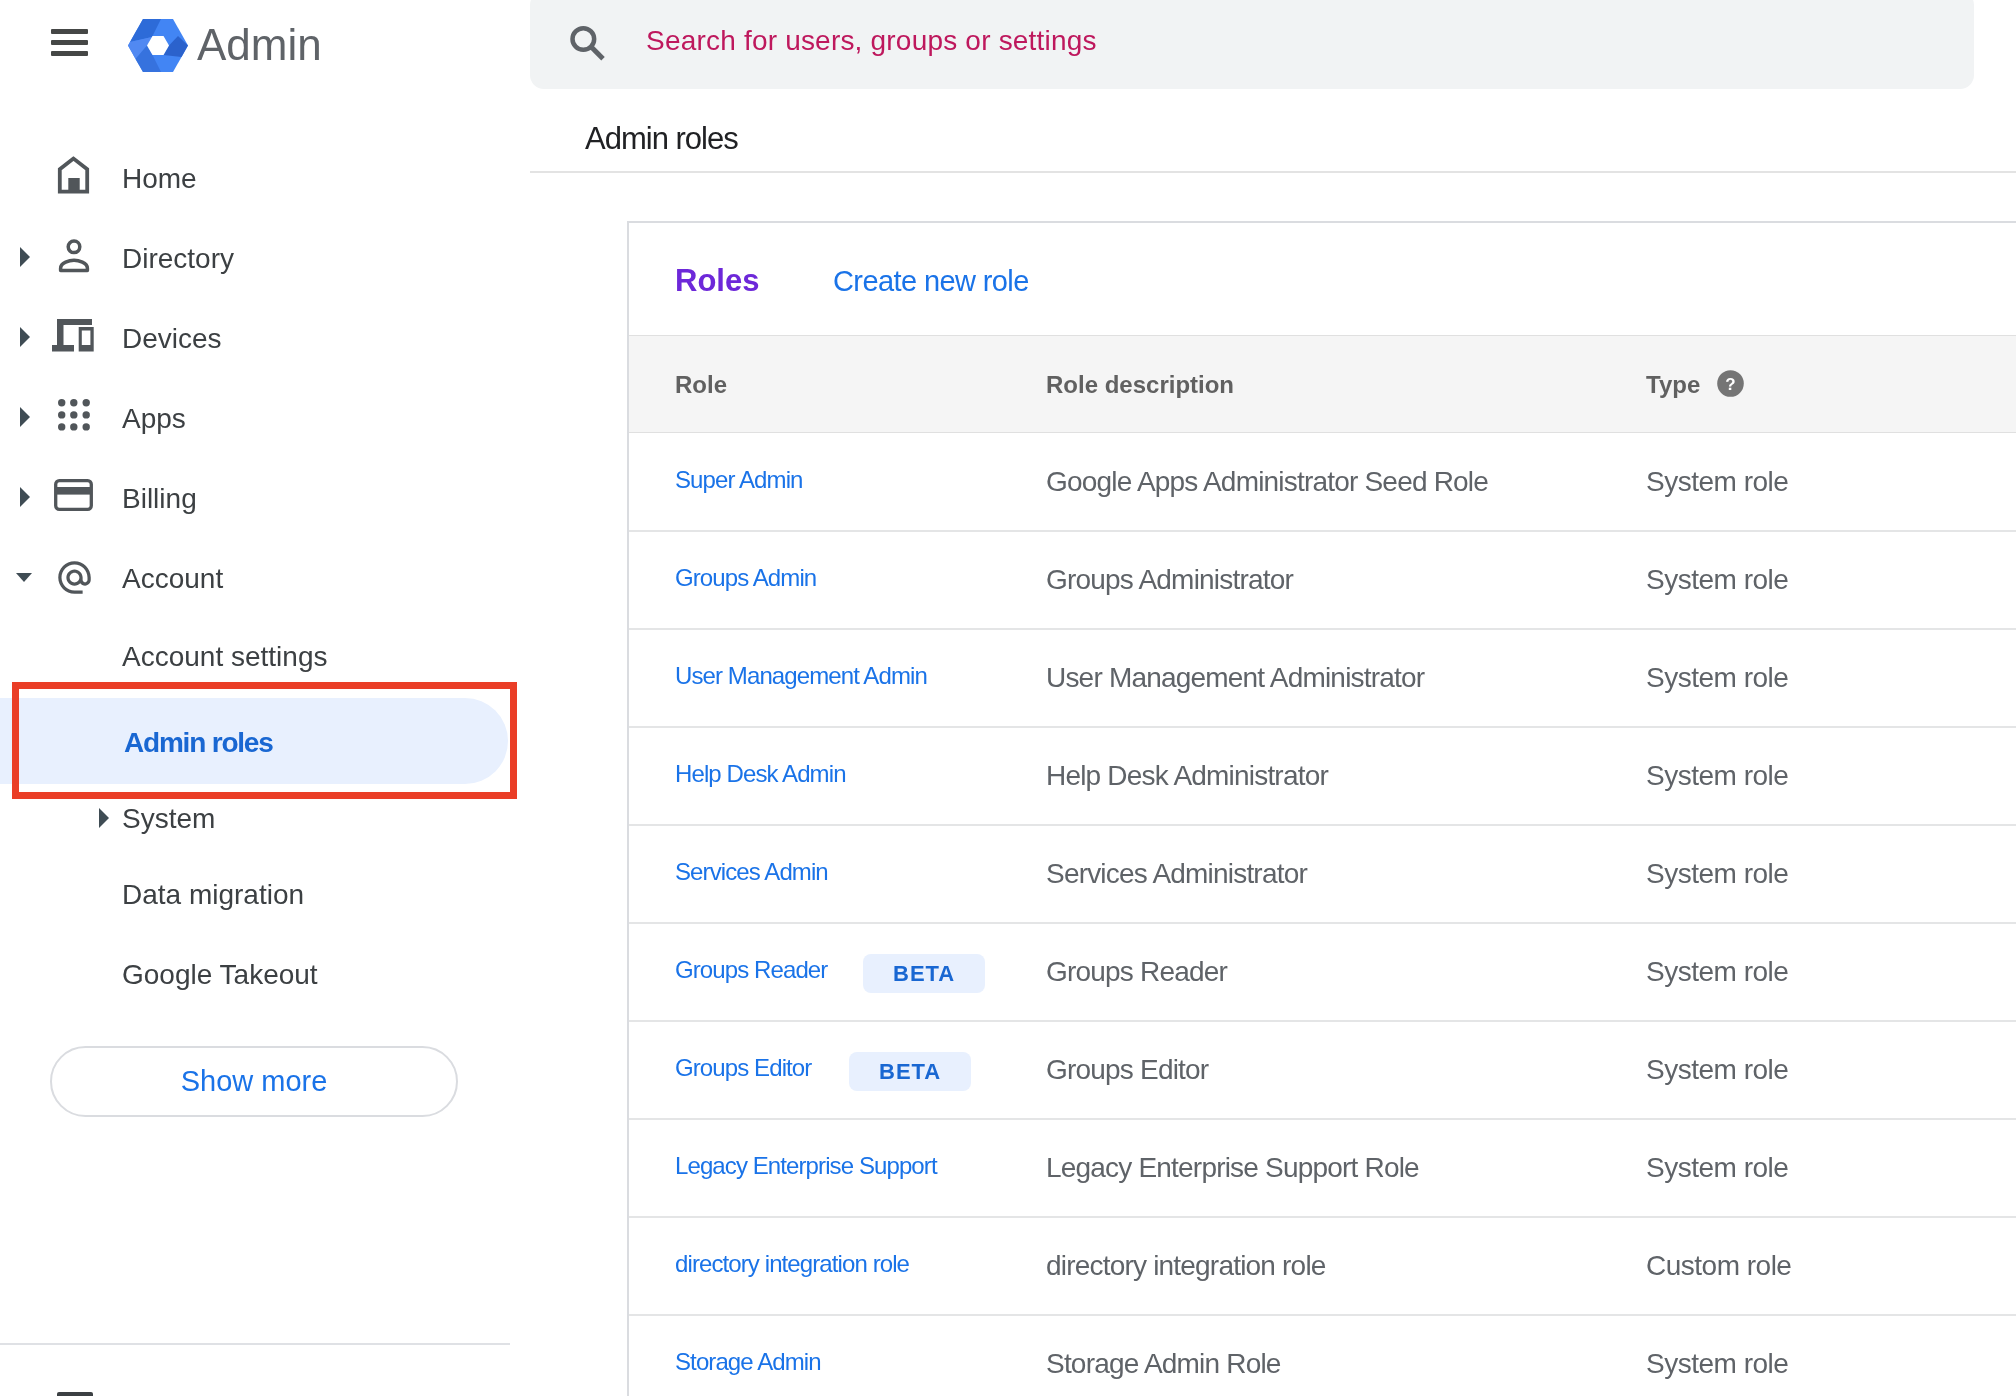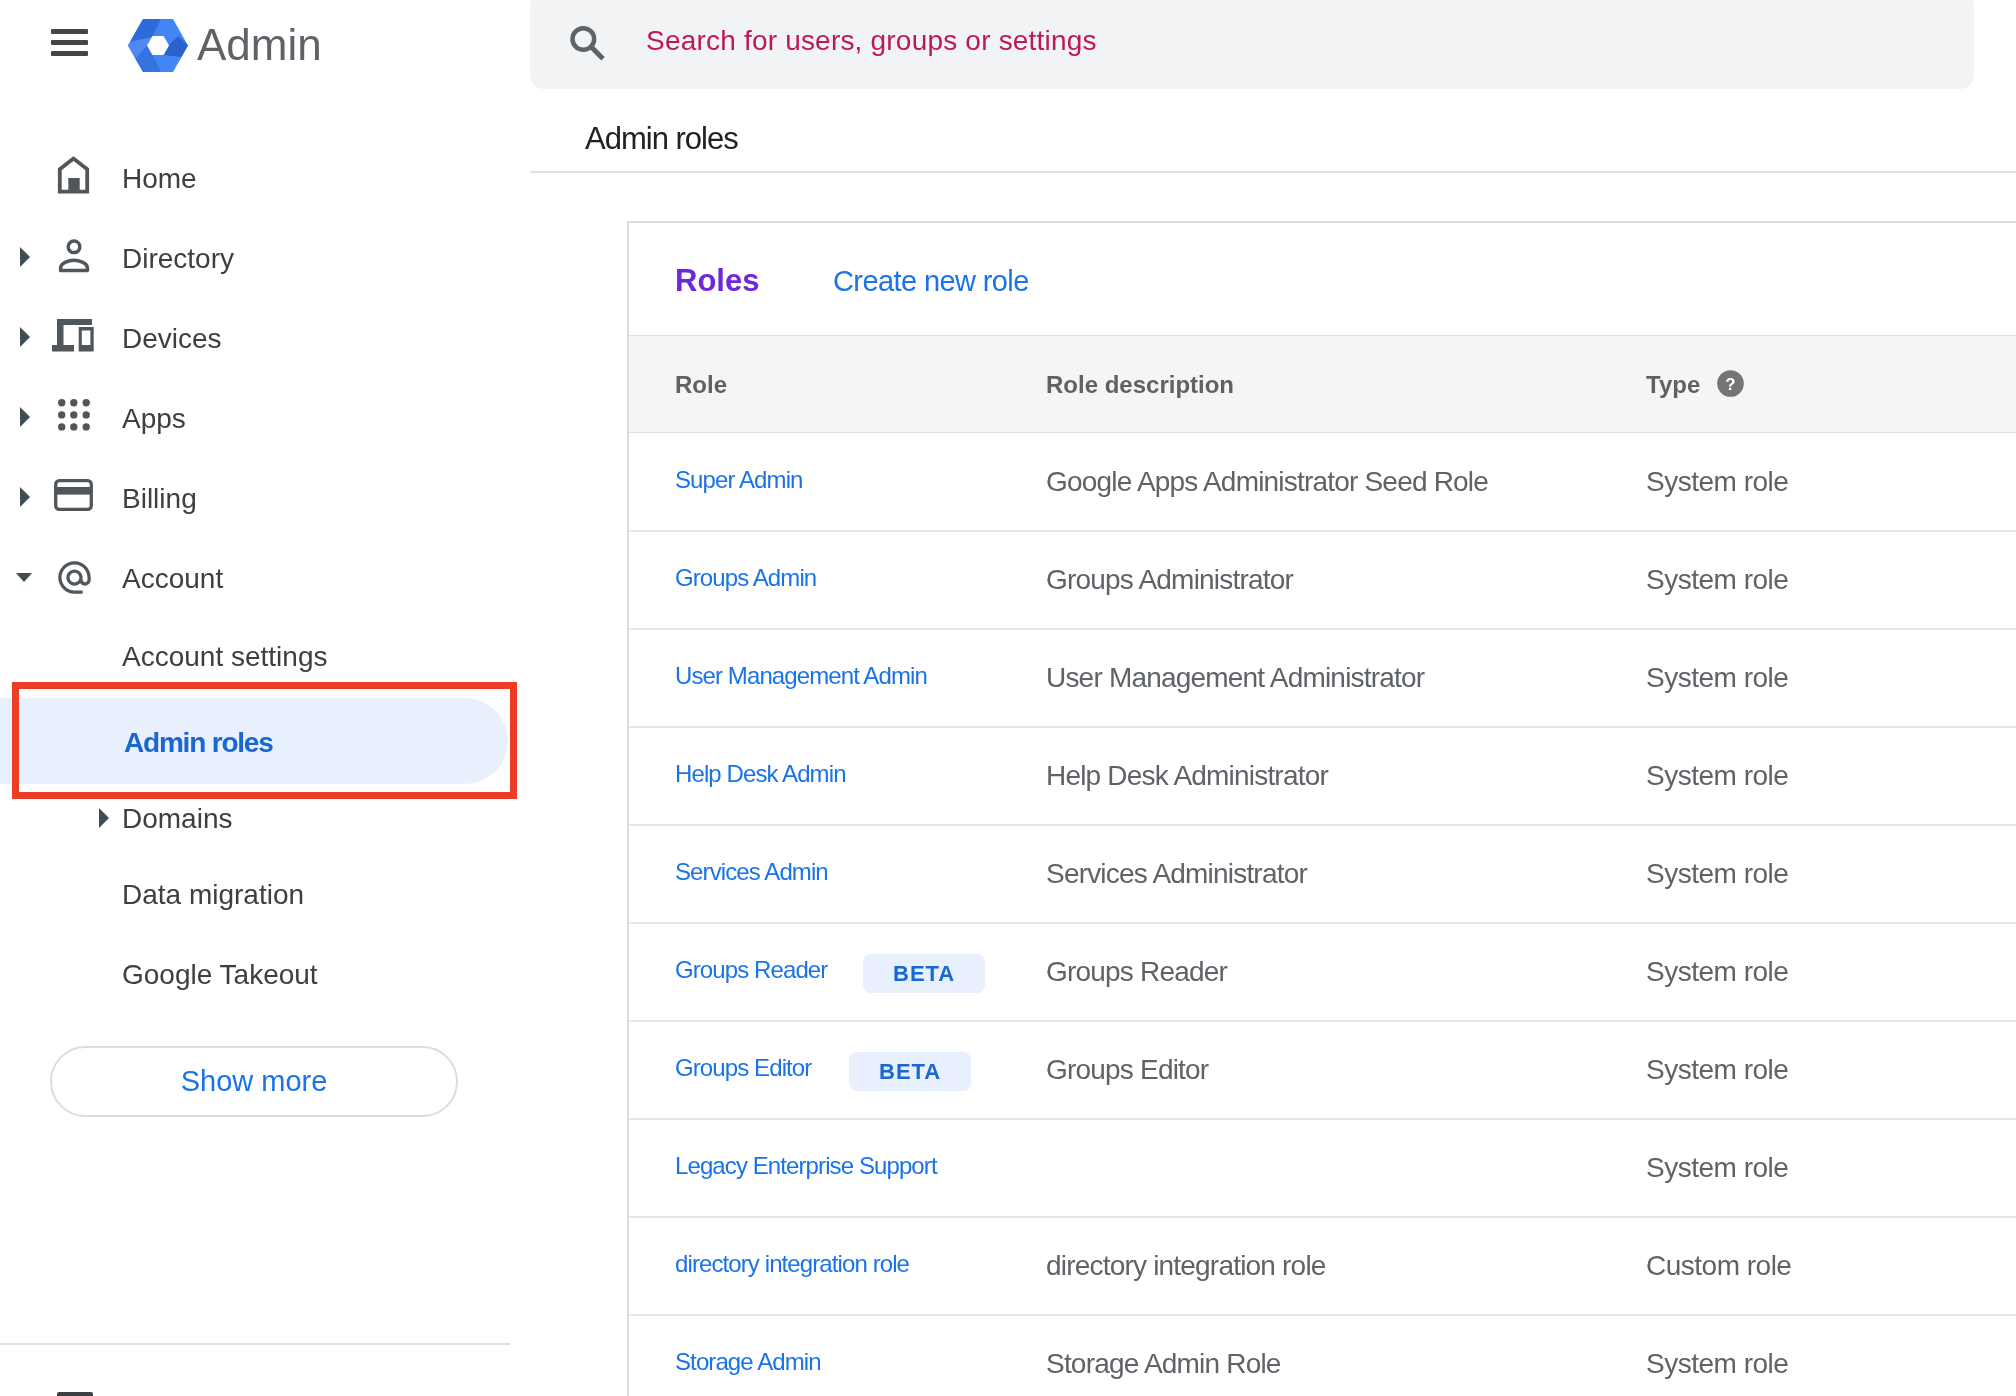--- a/index.html
+++ b/index.html
@@ -111,21 +111,21 @@
   <div class="caret-r" style="left:20px; top:327px"></div>
   <div class="caret-r" style="left:20px; top:407px"></div>
   <div class="caret-r" style="left:20px; top:487px"></div>
   <div class="caret-d" style="left:16px; top:573px"></div>
 
   <div class="nav-item" style="top:641px">Account settings</div>
   <div class="abs" id="pill"></div>
   <div class="abs" id="admroles">Admin roles</div>
   <div class="abs" id="redbox"></div>
   <div class="caret-r" style="left:99px; top:808px"></div>
-  <div class="nav-item" style="top:803px">Domains</div>
+  <div class="nav-item" style="top:803px">System</div>
   <div class="nav-item" style="top:879px">Data migration</div>
   <div class="nav-item" style="top:959px">Google Takeout</div>
   <div class="abs" id="showmore">Show more</div>
   <div class="abs" id="sidebar-divider"></div>
   <div class="abs" id="peek"></div>
 
   <div class="abs" id="crumb">Admin roles</div>
   <div class="abs" id="crumb-line"></div>
 
   <div class="abs" id="card">
@@ -172,20 +172,21 @@
         <div class="c3">System role</div>
     </div>
     <div class="row" style="top:799px">
       <div class="c1">Groups Editor</div>
         <div class="beta" style="left:220px">BETA</div>
         <div class="c2">Groups Editor</div>
         <div class="c3">System role</div>
     </div>
     <div class="row" style="top:897px">
       <div class="c1">Legacy Enterprise Support</div>
+        <div class="c2">Legacy Enterprise Support Role</div>
         <div class="c3">System role</div>
     </div>
     <div class="row" style="top:995px">
       <div class="c1">directory integration role</div>
         <div class="c2">directory integration role</div>
         <div class="c3">Custom role</div>
     </div>
     <div class="row" style="top:1093px; border-bottom:none">
       <div class="c1">Storage Admin</div>
         <div class="c2">Storage Admin Role</div>

